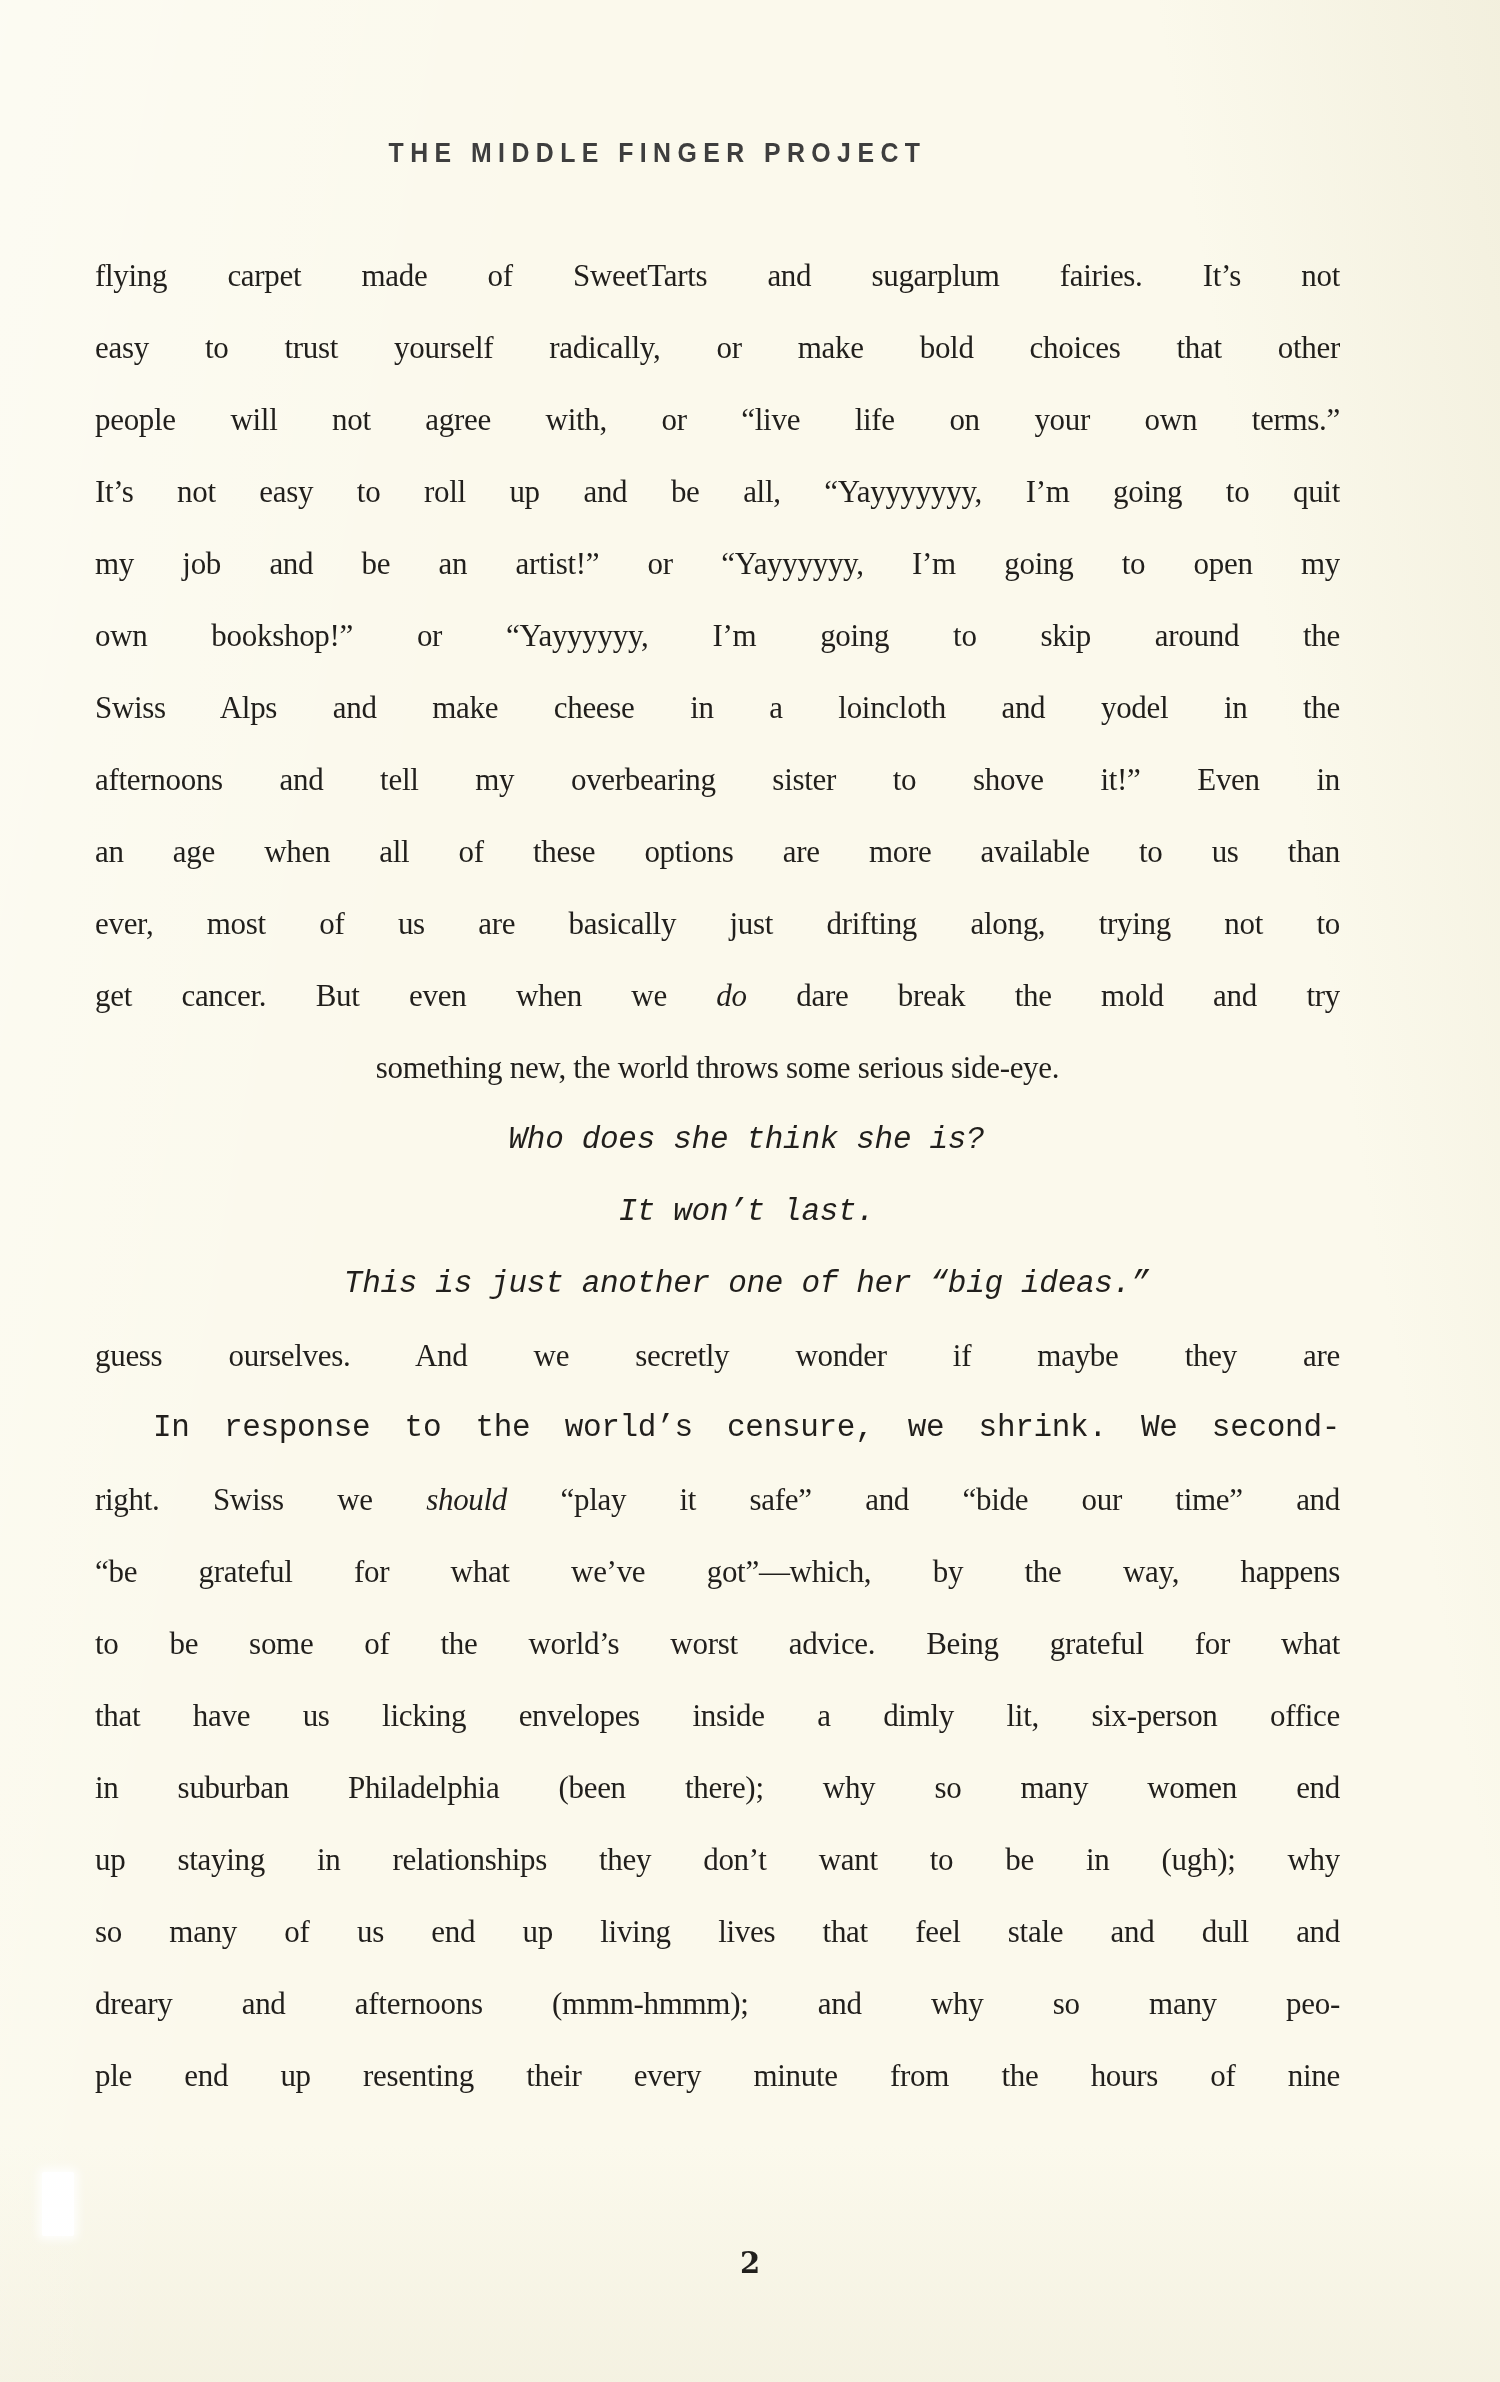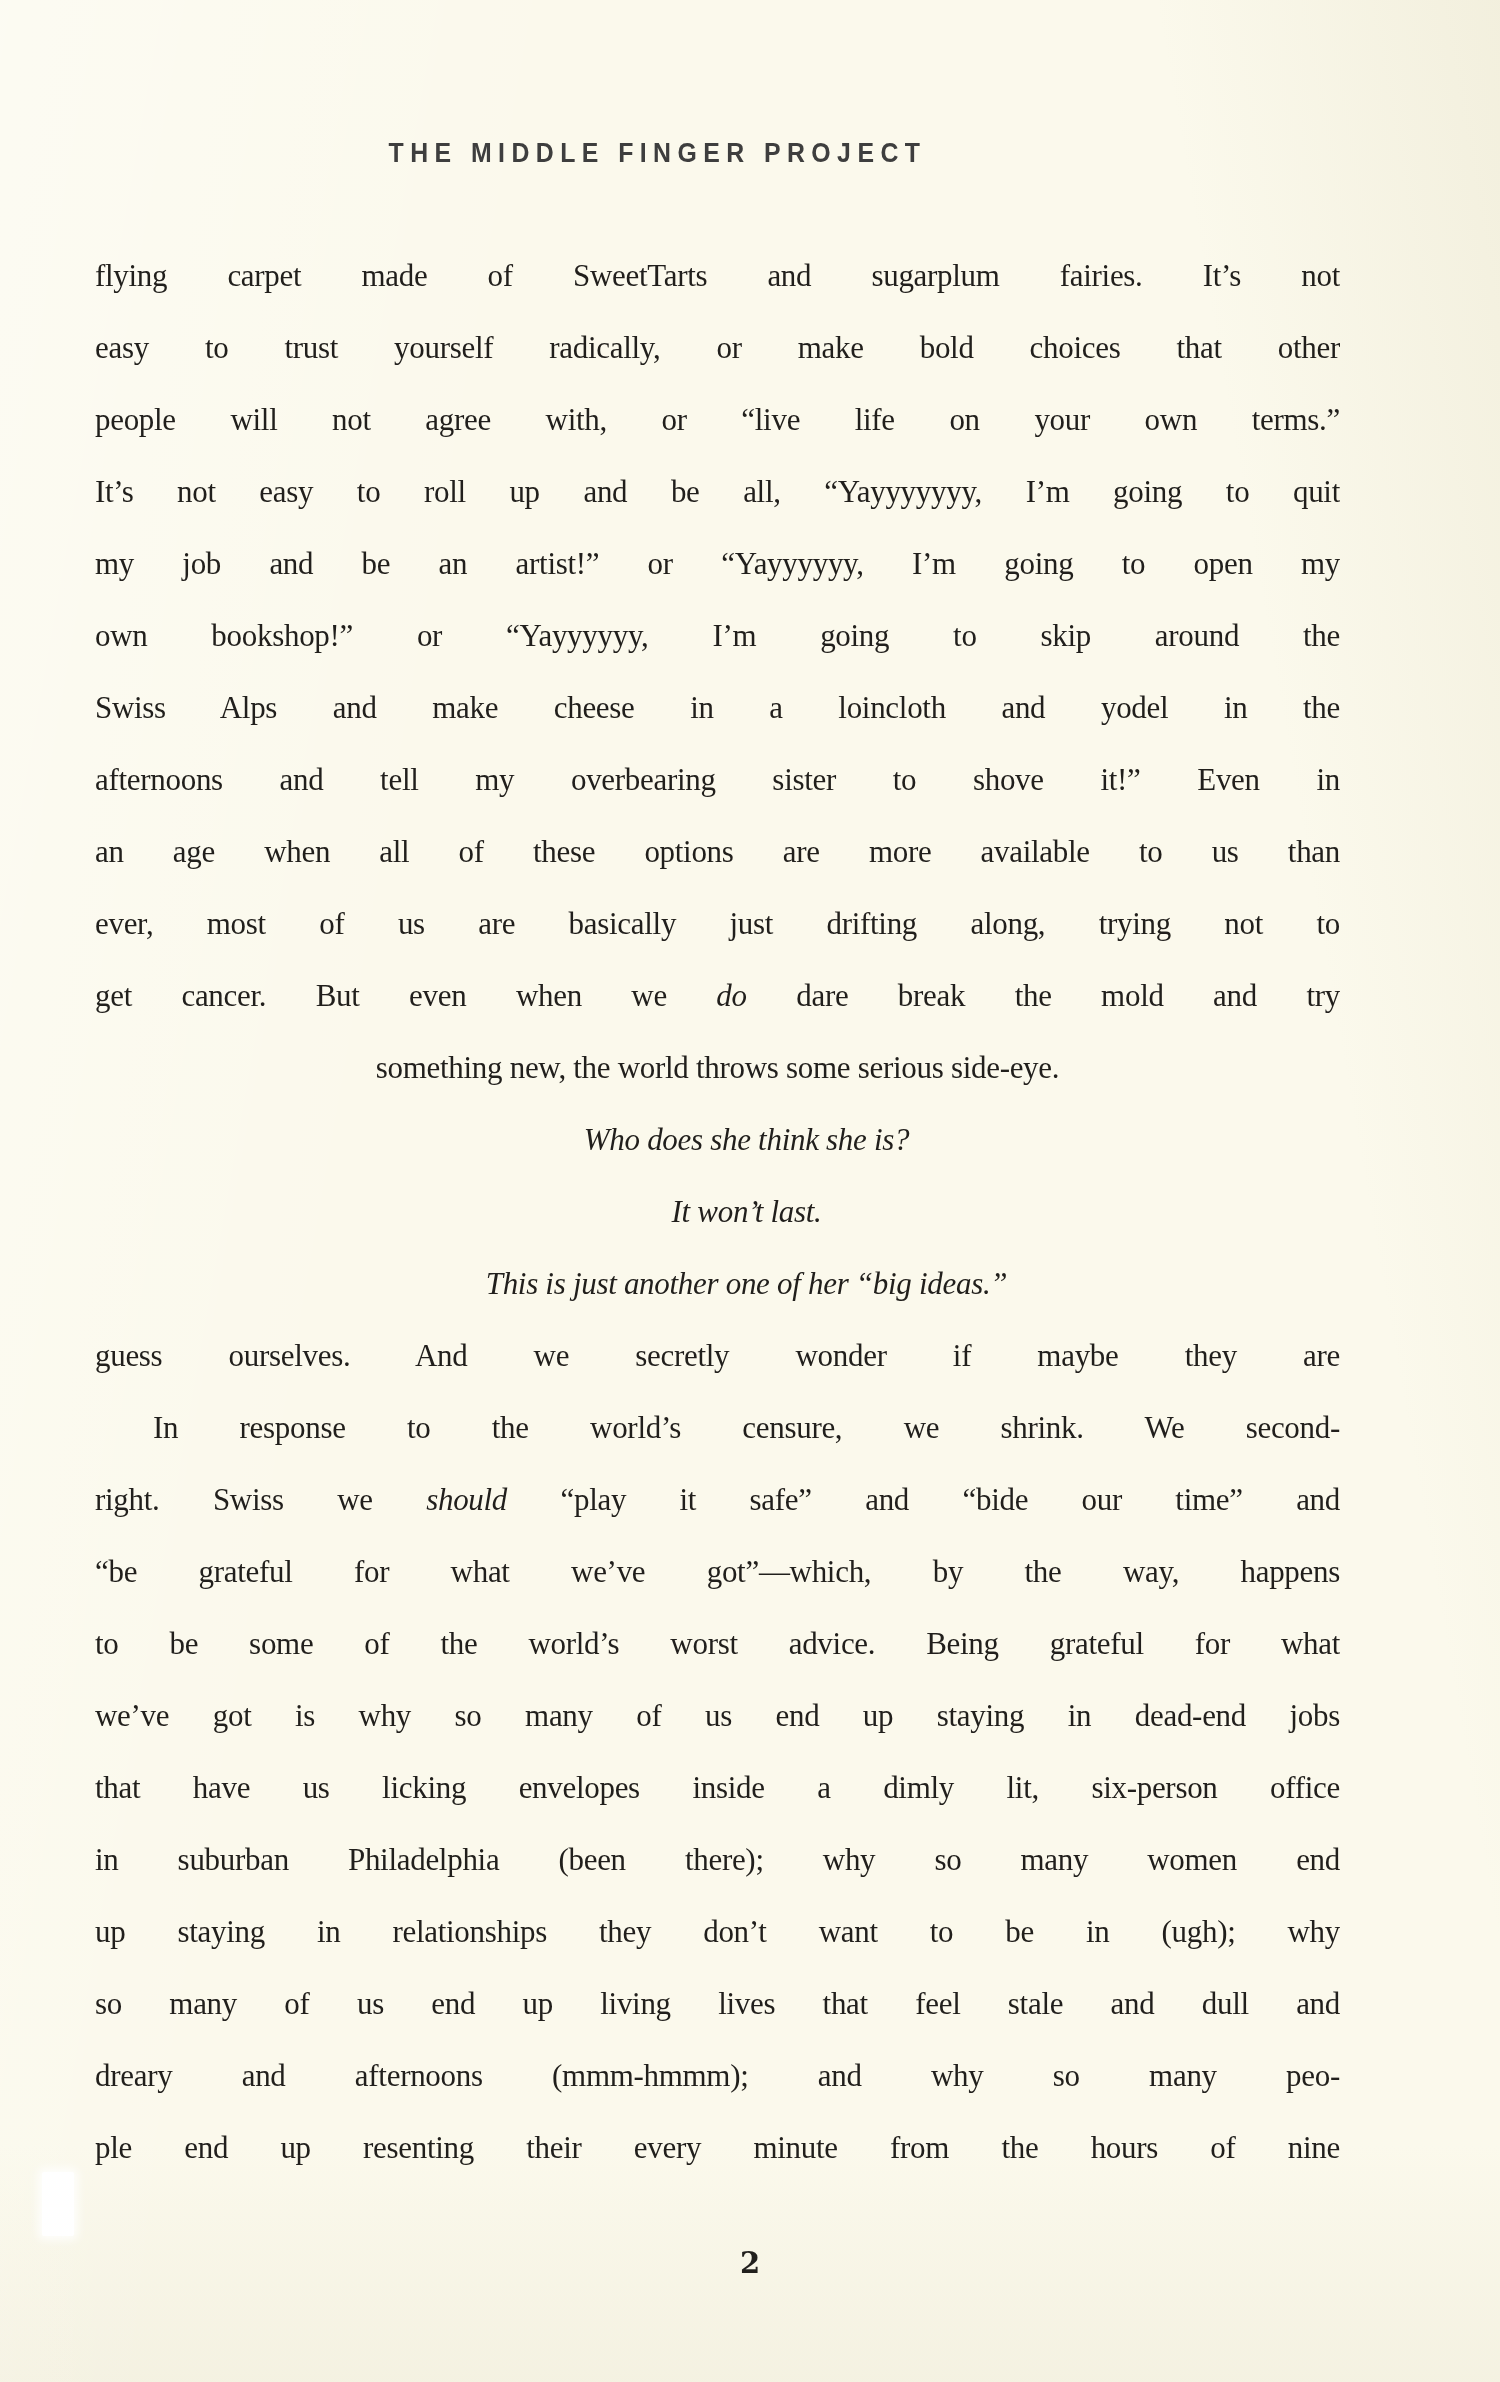--- a/index.html
+++ b/index.html
@@ -49,21 +49,21 @@
     line-height: 72px;
     overflow: hidden;
     text-align: center;
     white-space: normal;
   }
   .line.j {
     text-align: justify;
     text-align-last: justify;
     text-justify: inter-word;
   }
-  .line.indent { padding-left: 58px; }
+  .line.indent { padding-left: 58px; font-family: Liberation Mono, monospace; }
   .line .it { font-style: italic; }
   .folio {
     position: absolute;
     top: 2246px;
     left: 0;
     width: 1500px;
     text-align: center;
     font-family: "DejaVu Serif", serif;
     font-weight: 700;
     font-size: 29px;
@@ -100,21 +100,20 @@
       <div class="line j"><span>get cancer. But even when we </span><span class="it">do</span><span> dare break the mold and try</span></div>
       <div class="line"><span>something new, the world throws some serious side-eye.</span></div>
       <div class="line indent"><span class="it">Who does she think she is?</span></div>
       <div class="line indent"><span class="it">It won’t last.</span></div>
       <div class="line indent"><span class="it">This is just another one of her “big ideas.”</span></div>
       <div class="line j"><span>guess ourselves. And we secretly wonder if maybe they are</span></div>
       <div class="line j indent"><span>In response to the world’s censure, we shrink. We second-</span></div>
       <div class="line j"><span>right. Swiss we </span><span class="it">should</span><span> “play it safe” and “bide our time” and</span></div>
       <div class="line j"><span>“be grateful for what we’ve got”—which, by the way, happens</span></div>
       <div class="line j"><span>to be some of the world’s worst advice. Being grateful for what</span></div>
-      <div class="line j"><span>we’ve got is why so many of us end up staying in dead-end jobs</span></div>
       <div class="line j"><span>that have us licking envelopes inside a dimly lit, six-person office</span></div>
       <div class="line j"><span>in suburban Philadelphia (been there); why so many women end</span></div>
       <div class="line j"><span>up staying in relationships they don’t want to be in (ugh); why</span></div>
       <div class="line j"><span>so many of us end up living lives that feel stale and dull and</span></div>
       <div class="line j"><span>dreary and afternoons (mmm-hmmm); and why so many peo-</span></div>
       <div class="line j"><span>ple end up resenting their every minute from the hours of nine</span></div>
     </div>
 
   <div class="folio">2</div>
 

